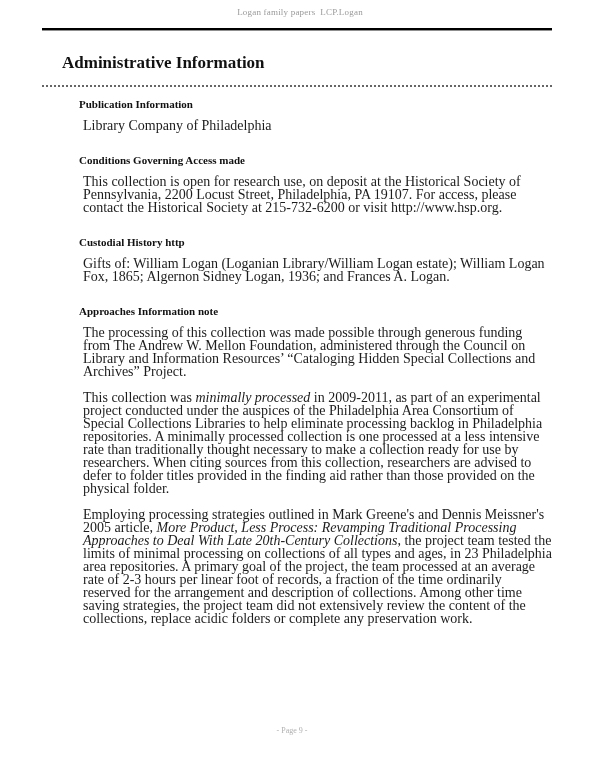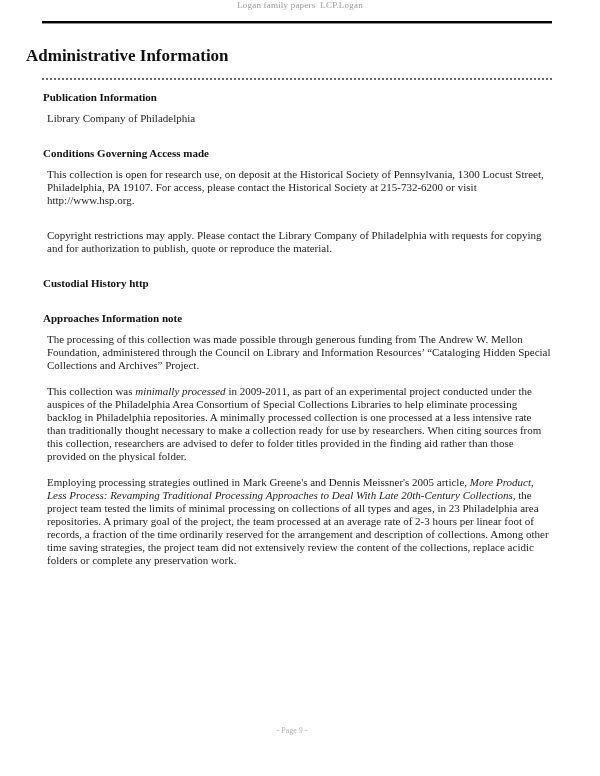--- a/index.html
+++ b/index.html
@@ -8,57 +8,58 @@
     width: 600px;
     height: 776px;
     margin: 0 auto;
     background: #ffffff;
     font-family: "Liberation Serif", "DejaVu Serif", serif;
     color: #1c1c1c;
     overflow: hidden;
     box-sizing: border-box;
   }
   .running-header {
+    padding-top: 7px;
     text-align: center;
     font-size: 9px;
     line-height: 11px;
     color: #9a9a9a;
     letter-spacing: 0.2px;
   }
   .top-rule {
     margin: 10px 48px 0 42px;
     height: 2px;
     background: #000000;
     border-bottom: 1px solid #8f8f8f;
   }
   .page-title {
-    margin: 23px 48px 0 26px;
+    margin: 23px 48px 0 62px;
     font-size: 17px;
     line-height: 18px;
     font-weight: bold;
     color: #111111;
   }
   .dotted-rule {
     margin: 13px 48px 0 42px;
     height: 2px;
     background: repeating-linear-gradient(90deg, #666666 0 2px, transparent 2px 4px);
   }
-  .doc-body { display: block; }
+  .doc-body { display: block; padding-left: 36px; }
   .section { margin: 22px 48px 0 43px; }
   .doc-body .section:first-child { margin-top: 11px; }
   .section h2 {
     margin: 0;
     font-size: 11px;
     line-height: 13px;
     font-weight: bold;
     color: #111111;
   }
   .section p {
     margin: 8px 0 0 4px;
-    font-size: 11px;
+    font-size: 14px;
     line-height: 13px;
     color: #1c1c1c;
     text-align: left;
   }
   .section p + p { margin-top: 13px; }
   .section em { font-style: italic; }
   .page-footer {
     position: absolute;
     left: 0;
     right: 16px;
@@ -77,27 +78,27 @@
   <div class="top-rule"></div>
   <h1 class="page-title">Administrative Information</h1>
   <div class="dotted-rule"></div>
   <main class="doc-body" id="doc-body">
       <section class="section">
         <h2>Publication Information</h2>
         <p><span>Library Company of Philadelphia</span></p>
       </section>
       <section class="section">
         <h2>Conditions Governing Access made</h2>
-        <p><span>This collection is open for research use, on deposit at the Historical Society of Pennsylvania, 1300 Locust Street, Philadelphia, PA 19107. For access, please contact the Historical Society at 215-732-6200 or visit http://www.hsp.org.</span></p>
+        <p><span>This collection is open for research use, on deposit at the Historical Society of Pennsylvania, 2200 Locust Street, Philadelphia, PA 19107. For access, please contact the Historical Society at 215-732-6200 or visit http://www.hsp.org.</span></p>
       </section>
       <section class="section">
-        <p><span>Copyright restrictions may apply. Please contact the Library Company of Philadelphia with requests for copying and for authorization to publish, quote or reproduce the material.</span></p>
       </section>
       <section class="section">
         <h2>Custodial History http</h2>
+        <p><span>Gifts of: William Logan (Loganian Library/William Logan estate); William Logan Fox, 1865; Algernon Sidney Logan, 1936; and Frances A. Logan.</span></p>
       </section>
       <section class="section">
         <h2>Approaches Information note</h2>
         <p><span>The processing of this collection was made possible through generous funding from The Andrew W. Mellon Foundation, administered through the Council on Library and Information Resources’ “Cataloging Hidden Special Collections and Archives” Project.</span></p>
         <p><span>This collection was </span><em>minimally processed</em><span> in 2009-2011, as part of an experimental project conducted under the auspices of the Philadelphia Area Consortium of Special Collections Libraries to help eliminate processing backlog in Philadelphia repositories. A minimally processed collection is one processed at a less intensive rate than traditionally thought necessary to make a collection ready for use by researchers. When citing sources from this collection, researchers are advised to defer to folder titles provided in the finding aid rather than those provided on the physical folder.</span></p>
         <p><span>Employing processing strategies outlined in Mark Greene's and Dennis Meissner's 2005 article, </span><em>More Product, Less Process: Revamping Traditional Processing Approaches to Deal With Late 20th-Century Collections</em><span>, the project team tested the limits of minimal processing on collections of all types and ages, in 23 Philadelphia area repositories. A primary goal of the project, the team processed at an average rate of 2-3 hours per linear foot of records, a fraction of the time ordinarily reserved for the arrangement and description of collections. Among other time saving strategies, the project team did not extensively review the content of the collections, replace acidic folders or complete any preservation work.</span></p>
       </section>
     </main>
   <div class="page-footer">- Page 9 -</div>
 </div>

